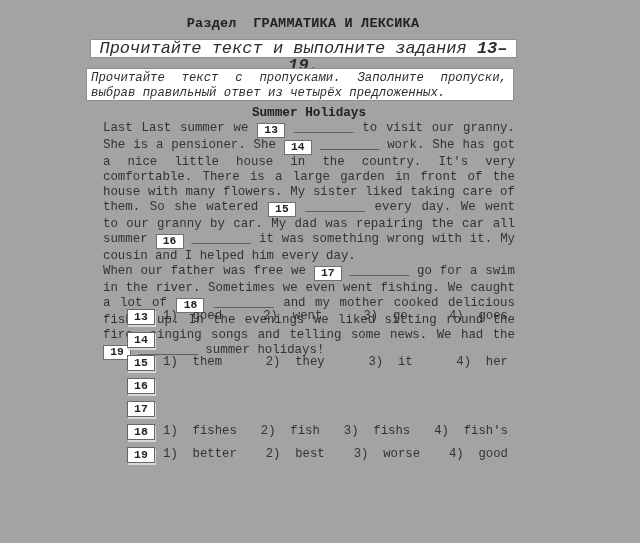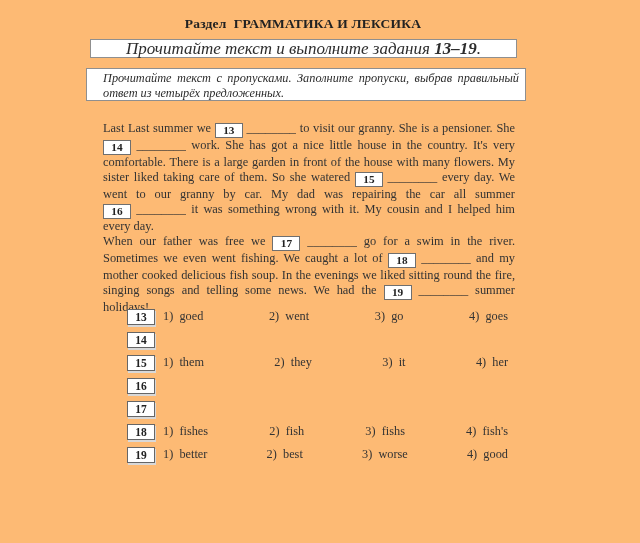--- a/index.html
+++ b/index.html
@@ -1,40 +1,40 @@
 <!DOCTYPE html>
 <html><head>
 <meta charset="utf-8">
 <style>
   html, body { margin:0; padding:0; }
   body {
     width:640px; height:543px; background:#ffffff;
     font-family:"Liberation Serif", serif;
     -webkit-font-smoothing:antialiased;
   }
-  .page { position:relative; width:640px; height:543px; background:#fdba74; overflow:hidden; }
+  .page { position:relative; width:640px; height:543px; background:#a3a3a3; overflow:hidden;font-family:Liberation Mono, monospace; }
 
   .section-title {
     position:absolute; top:16px; left:0; width:606px;
     text-align:center; font-weight:bold; font-size:13.5px; color:#222;
     white-space:pre; letter-spacing:0.2px;
   }
 
   .instr-box {
     position:absolute; border:1px solid #8f8f8f;
     font-style:italic; color:#2d2d2d; background:#fff;
   }
   .instr-1 {
     left:90px; top:39px; width:425px; height:17px;
     text-align:center; font-size:17px; line-height:17px;
   }
   .instr-1 .range { font-weight:bold; }
   .instr-2 {
     left:86px; top:68px; width:416px; height:26px;
-    padding:2px 6px 3px 16px; font-size:12.3px; line-height:14.5px;
+    padding:2px 6px 3px 4px; font-size:12.3px; line-height:14.5px;
     text-align:justify;
   }
 
   .passage-title {
     position:absolute; top:105px; left:103px; width:412px;
     text-align:center; font-weight:bold; font-size:12.7px; color:#222;
   }
 
   .passage {
     position:absolute; top:121px; left:103px; width:412px;
@@ -69,20 +69,21 @@
 <div class="page">
 
   <div class="section-title">Раздел  ГРАММАТИКА И ЛЕКСИКА</div>
 
   <div class="instr-box instr-1">
     <span>Прочитайте текст и выполните задания </span><span class="range">13–19</span><span>.</span>
   </div>
 
   <div class="instr-box instr-2">Прочитайте текст с пропусками. Заполните пропуски, выбрав правильный ответ из четырёх предложенных.</div>
 
+  <div class="passage-title">Summer Holidays</div>
 
   <div class="passage" id="passage">
       <p>Last Last summer we <span class="gap-wrap"><span class="gap-box">13</span><span class="gap-blank">&nbsp;________</span></span> to visit our granny. She is a pensioner. She <span class="gap-wrap"><span class="gap-box">14</span><span class="gap-blank">&nbsp;________</span></span> work. She has got a nice little house in the country. It's very comfortable. There is a large garden in front of the house with many flowers. My sister liked taking care of them. So she watered <span class="gap-wrap"><span class="gap-box">15</span><span class="gap-blank">&nbsp;________</span></span> every day. We went to our granny by car. My dad was repairing the car all summer <span class="gap-wrap"><span class="gap-box">16</span><span class="gap-blank">&nbsp;________</span></span> it was something wrong with it. My cousin and I helped him every day.</p>
       <p>When our father was free we <span class="gap-wrap"><span class="gap-box">17</span><span class="gap-blank">&nbsp;________</span></span> go for a swim in the river. Sometimes we even went fishing. We caught a lot of <span class="gap-wrap"><span class="gap-box">18</span><span class="gap-blank">&nbsp;________</span></span> and my mother cooked delicious fish soup. In the evenings we liked sitting round the fire, singing songs and telling some news. We had the <span class="gap-wrap"><span class="gap-box">19</span><span class="gap-blank">&nbsp;________</span></span> summer holidays!</p>
     </div>
 
   <div class="questions" id="questions">
       <div class="q-row">
         <div class="q-num">13</div>
         <div class="q-options">

